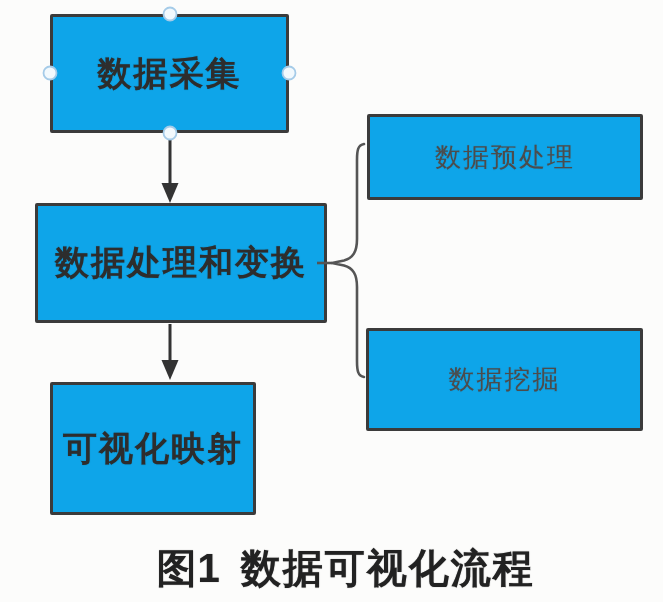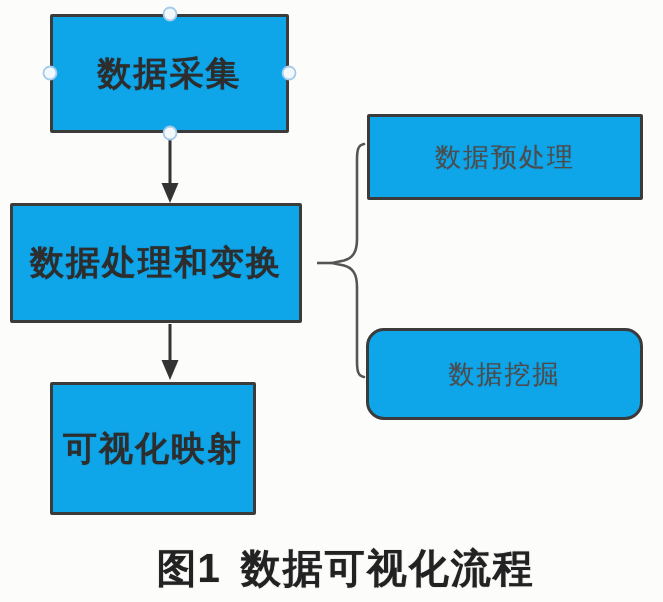--- a/index.html
+++ b/index.html
@@ -35,24 +35,24 @@
   }
   .node-label-side {
     font-size: 26px;
     font-weight: 400;
     color: #4c4c4c;
     letter-spacing: 2px;
     text-shadow: 0 0 1px rgba(70,70,70,0.35);
     white-space: nowrap;
   }
   #node-collect        { left: 50px;  top: 14px;  width: 239px; height: 119px; }
-  #node-process        { left: 10px;  top: 203px; width: 292px; height: 120px; }
+  #node-process        { left: 35px;  top: 203px; width: 292px; height: 120px; }
   #node-visual-mapping { left: 50px;  top: 382px; width: 206px; height: 133px; }
   #node-preprocess     { left: 367px; top: 114px; width: 276px; height: 86px;  border-width: 3px; }
-  #node-mining         { left: 366px; top: 328px; width: 277px; height: 92px; border-radius: 18px;  }
+  #node-mining         { left: 366px; top: 328px; width: 277px; height: 103px;  }
   #overlay {
     position: absolute;
     left: 0;
     top: 0;
     width: 663px;
     height: 602px;
     pointer-events: none;
     z-index: 5;
   }
   .caption {

